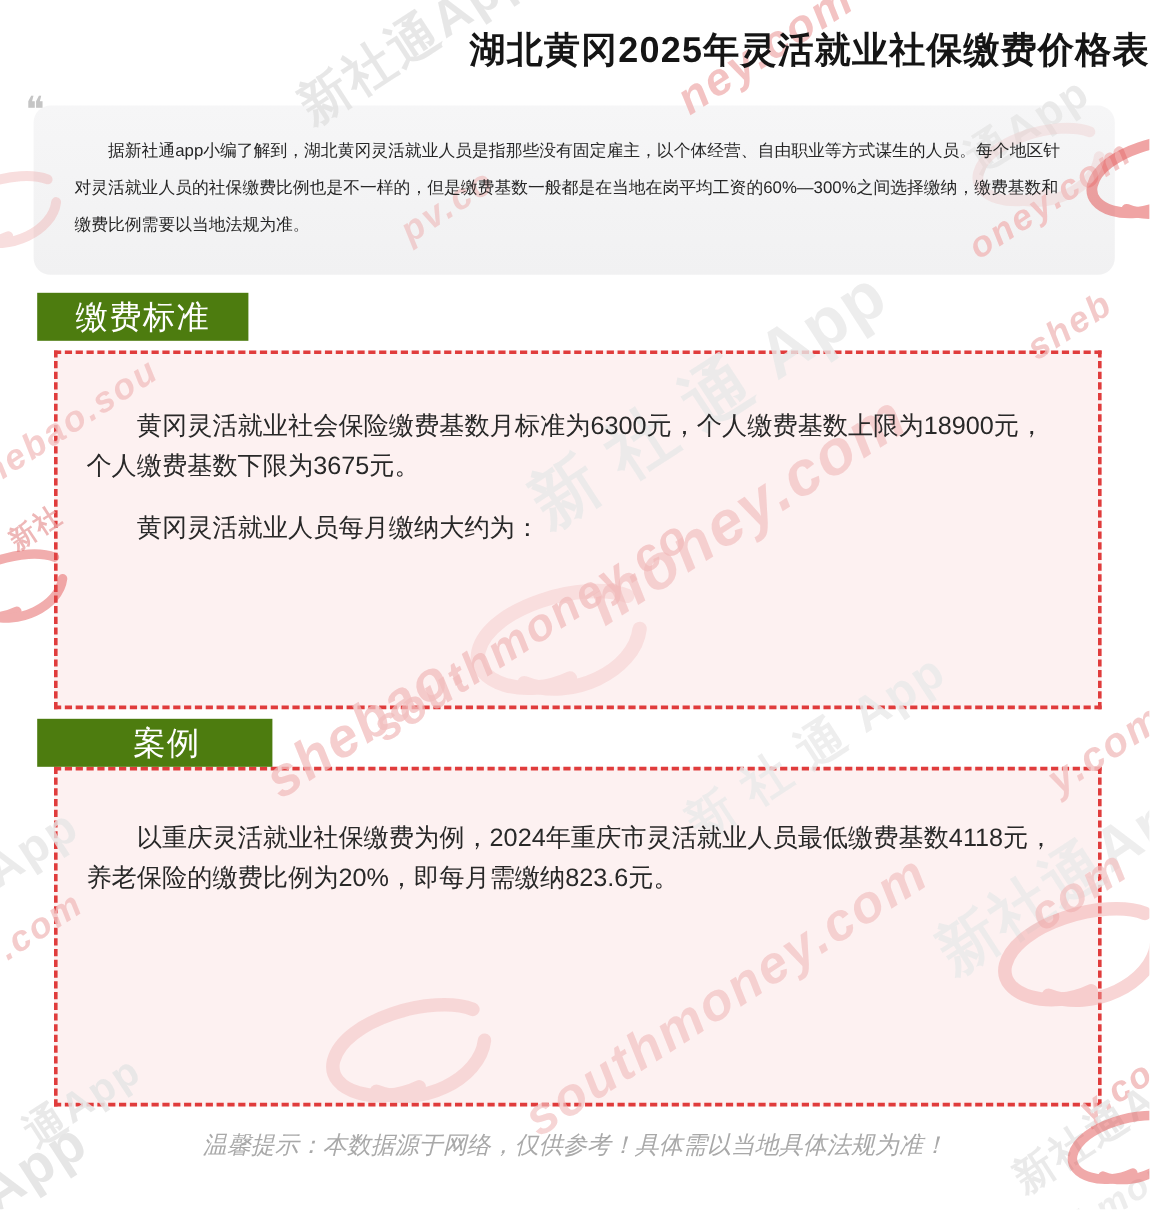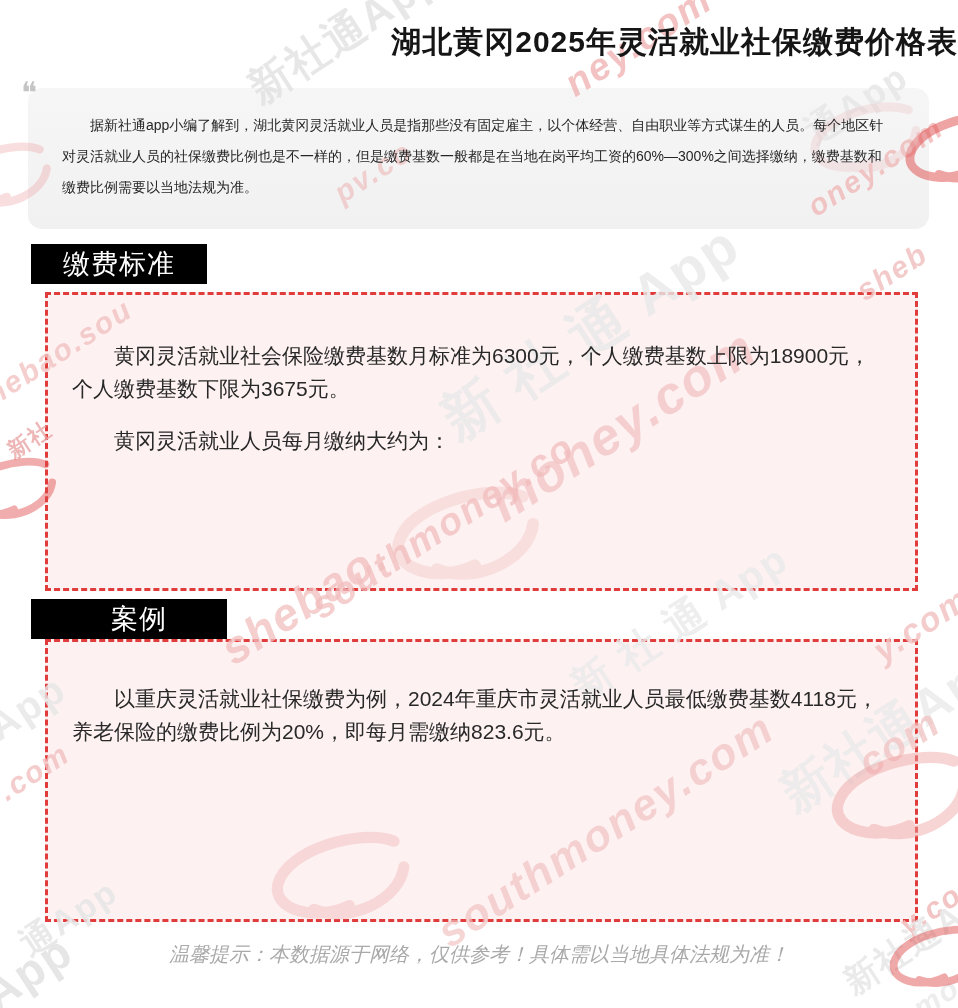--- a/index.html
+++ b/index.html
@@ -24,21 +24,21 @@
     margin:12px;font-size:14px;line-height:31px;color:#262626;
     text-indent:2em;position:relative;z-index:2;
   }
   .quote-mark{
     position:absolute;left:21px;top:78px;font-size:30px;color:#c5c5c5;
     z-index:3;line-height:1;
   }
   
   .section-banner{
     position:absolute;left:31px;width:176px;height:40px;
-    background:#000000;color:#ffffff;font-size:27px;line-height:40px;
+    background:#4d7c0f;color:#ffffff;font-size:27px;line-height:40px;
     text-align:center;z-index:2;letter-spacing:1px;
   }
   .banner1{top:244px;}
   .banner2{top:599px;padding-left:20px;}
   
   .dashed-box{
     position:absolute;left:45px;width:873px;box-sizing:border-box;
     background:#fdf1f1;border:3px dashed #e03c3c;
   }
   .box1{top:292px;height:299px;padding:44px 26px 0 24px;}

